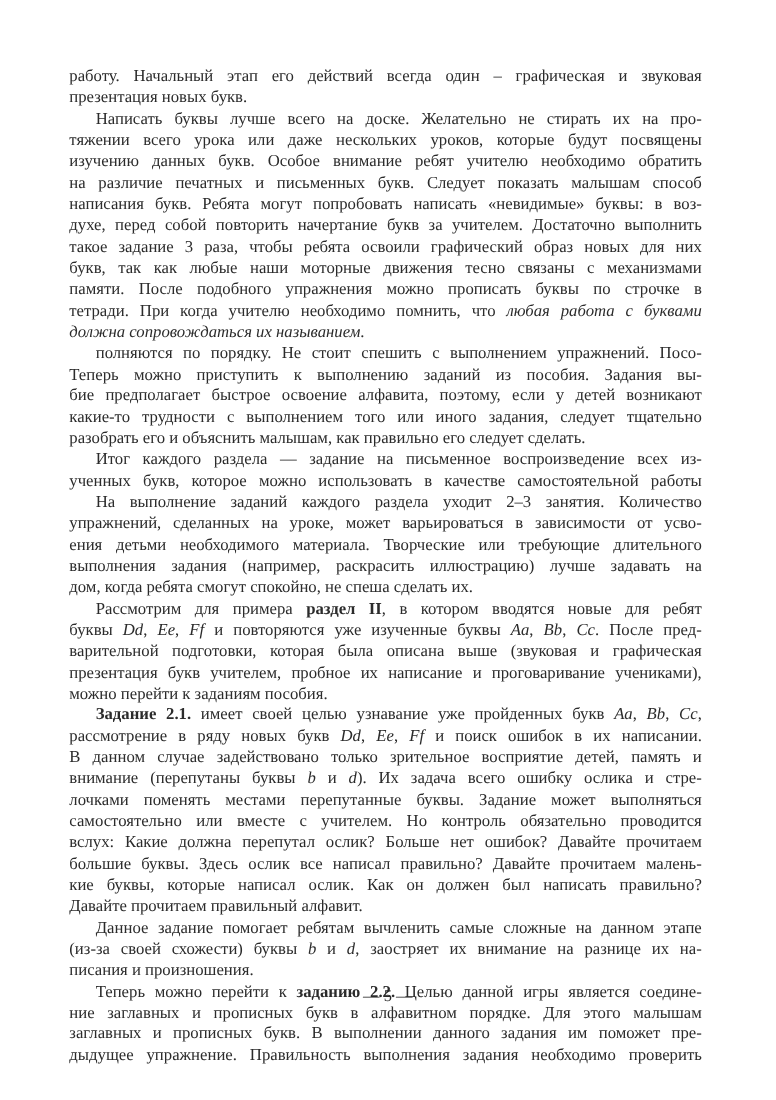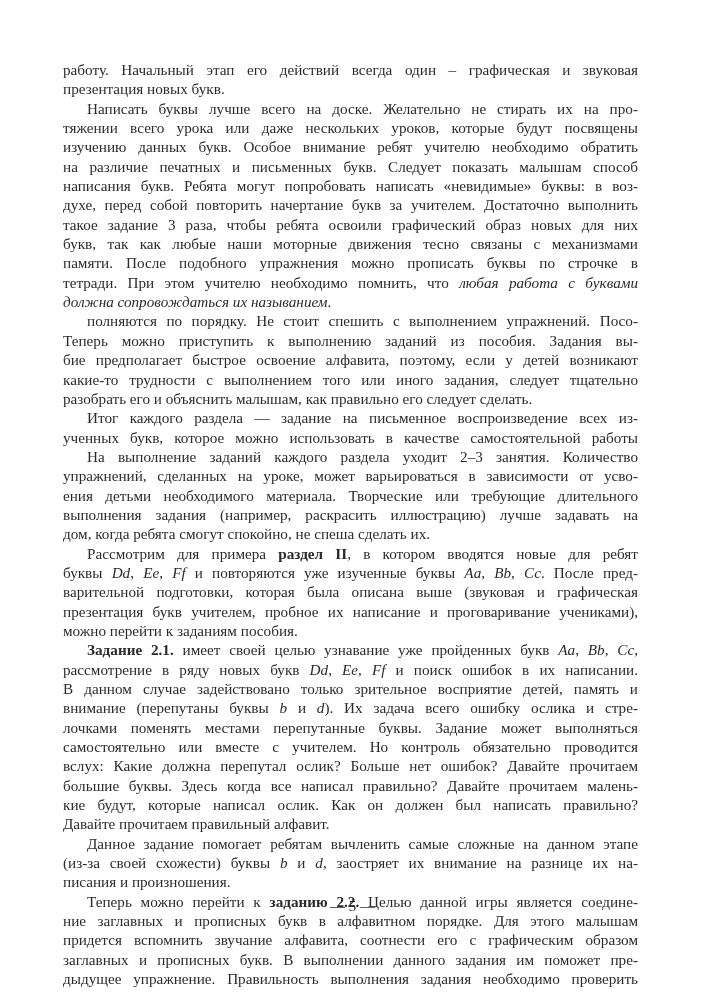--- a/index.html
+++ b/index.html
@@ -31,21 +31,21 @@
     <div class="para indent">
       <span class="line"><span class="seg">Написать буквы лучше всего на доске. Желательно не стирать их на про-</span></span>
       <span class="line"><span class="seg">тяжении всего урока или даже нескольких уроков, которые будут посвящены</span></span>
       <span class="line"><span class="seg">изучению данных букв. Особое внимание ребят учителю необходимо обратить</span></span>
       <span class="line"><span class="seg">на различие печатных и письменных букв. Следует показать малышам способ</span></span>
       <span class="line"><span class="seg">написания букв. Ребята могут попробовать написать «невидимые» буквы: в воз-</span></span>
       <span class="line"><span class="seg">духе, перед собой повторить начертание букв за учителем. Достаточно выполнить</span></span>
       <span class="line"><span class="seg">такое задание 3 раза, чтобы ребята освоили графический образ новых для них</span></span>
       <span class="line"><span class="seg">букв, так как любые наши моторные движения тесно связаны с механизмами</span></span>
       <span class="line"><span class="seg">памяти. После подобного упражнения можно прописать буквы по строчке в</span></span>
-      <span class="line"><span class="seg">тетради. При этом учителю необходимо помнить, что </span><span class="seg-i">любая работа с буквами</span></span>
+      <span class="line"><span class="seg">тетради. При когда учителю необходимо помнить, что </span><span class="seg-i">любая работа с буквами</span></span>
       <span class="line last"><span class="seg-i">должна сопровождаться их называнием</span><span class="seg">.</span></span>
     </div>
     <div class="para indent">
       <span class="line"><span class="seg">полняются по порядку. Не стоит спешить с выполнением упражнений. Посо-</span></span>
       <span class="line"><span class="seg">Теперь можно приступить к выполнению заданий из пособия. Задания вы-</span></span>
       <span class="line"><span class="seg">бие предполагает быстрое освоение алфавита, поэтому, если у детей возникают</span></span>
       <span class="line"><span class="seg">какие-то трудности с выполнением того или иного задания, следует тщательно</span></span>
       <span class="line last"><span class="seg">разобрать его и объяснить малышам, как правильно его следует сделать.</span></span>
     </div>
     <div class="para indent">
@@ -67,30 +67,29 @@
       <span class="line last"><span class="seg">можно перейти к заданиям пособия.</span></span>
     </div>
     <div class="para indent">
       <span class="line"><span class="seg-b">Задание 2.1.</span><span class="seg"> имеет своей целью узнавание уже пройденных букв </span><span class="seg-i">Aa</span><span class="seg">, </span><span class="seg-i">Bb</span><span class="seg">, </span><span class="seg-i">Cc</span><span class="seg">,</span></span>
       <span class="line"><span class="seg">рассмотрение в ряду новых букв </span><span class="seg-i">Dd</span><span class="seg">, </span><span class="seg-i">Ee</span><span class="seg">, </span><span class="seg-i">Ff</span><span class="seg"> и поиск ошибок в их написании.</span></span>
       <span class="line"><span class="seg">В данном случае задействовано только зрительное восприятие детей, память и</span></span>
       <span class="line"><span class="seg">внимание (перепутаны буквы </span><span class="seg-i">b</span><span class="seg"> и </span><span class="seg-i">d</span><span class="seg">). Их задача всего ошибку ослика и стре-</span></span>
       <span class="line"><span class="seg">лочками поменять местами перепутанные буквы. Задание может выполняться</span></span>
       <span class="line"><span class="seg">самостоятельно или вместе с учителем. Но контроль обязательно проводится</span></span>
       <span class="line"><span class="seg">вслух: Какие должна перепутал ослик? Больше нет ошибок? Давайте прочитаем</span></span>
-      <span class="line"><span class="seg">большие буквы. Здесь когда все написал правильно? Давайте прочитаем малень-</span></span>
-      <span class="line"><span class="seg">кие будут, которые написал ослик. Как он должен был написать правильно?</span></span>
+      <span class="line"><span class="seg">большие буквы. Здесь ослик все написал правильно? Давайте прочитаем малень-</span></span>
+      <span class="line"><span class="seg">кие буквы, которые написал ослик. Как он должен был написать правильно?</span></span>
       <span class="line last"><span class="seg">Давайте прочитаем правильный алфавит.</span></span>
     </div>
     <div class="para indent">
       <span class="line"><span class="seg">Данное задание помогает ребятам вычленить самые сложные на данном этапе</span></span>
       <span class="line"><span class="seg">(из-за своей схожести) буквы </span><span class="seg-i">b</span><span class="seg"> и </span><span class="seg-i">d</span><span class="seg">, заостряет их внимание на разнице их на-</span></span>
       <span class="line last"><span class="seg">писания и произношения.</span></span>
     </div>
     <div class="para indent">
       <span class="line"><span class="seg">Теперь можно перейти к </span><span class="seg-b">заданию 2.2.</span><span class="seg"> Целью данной игры является соедине-</span></span>
       <span class="line"><span class="seg">ние заглавных и прописных букв в алфавитном порядке. Для этого малышам</span></span>
-      <span class="line"><span class="seg">придется вспомнить звучание алфавита, соотнести его с графическим образом</span></span>
       <span class="line"><span class="seg">заглавных и прописных букв. В выполнении данного задания им поможет пре-</span></span>
       <span class="line"><span class="seg">дыдущее упражнение. Правильность выполнения задания необходимо проверить</span></span>
     </div>
   </div>
 <div class="page-number">— 5 —</div>
 
 </body></html>

